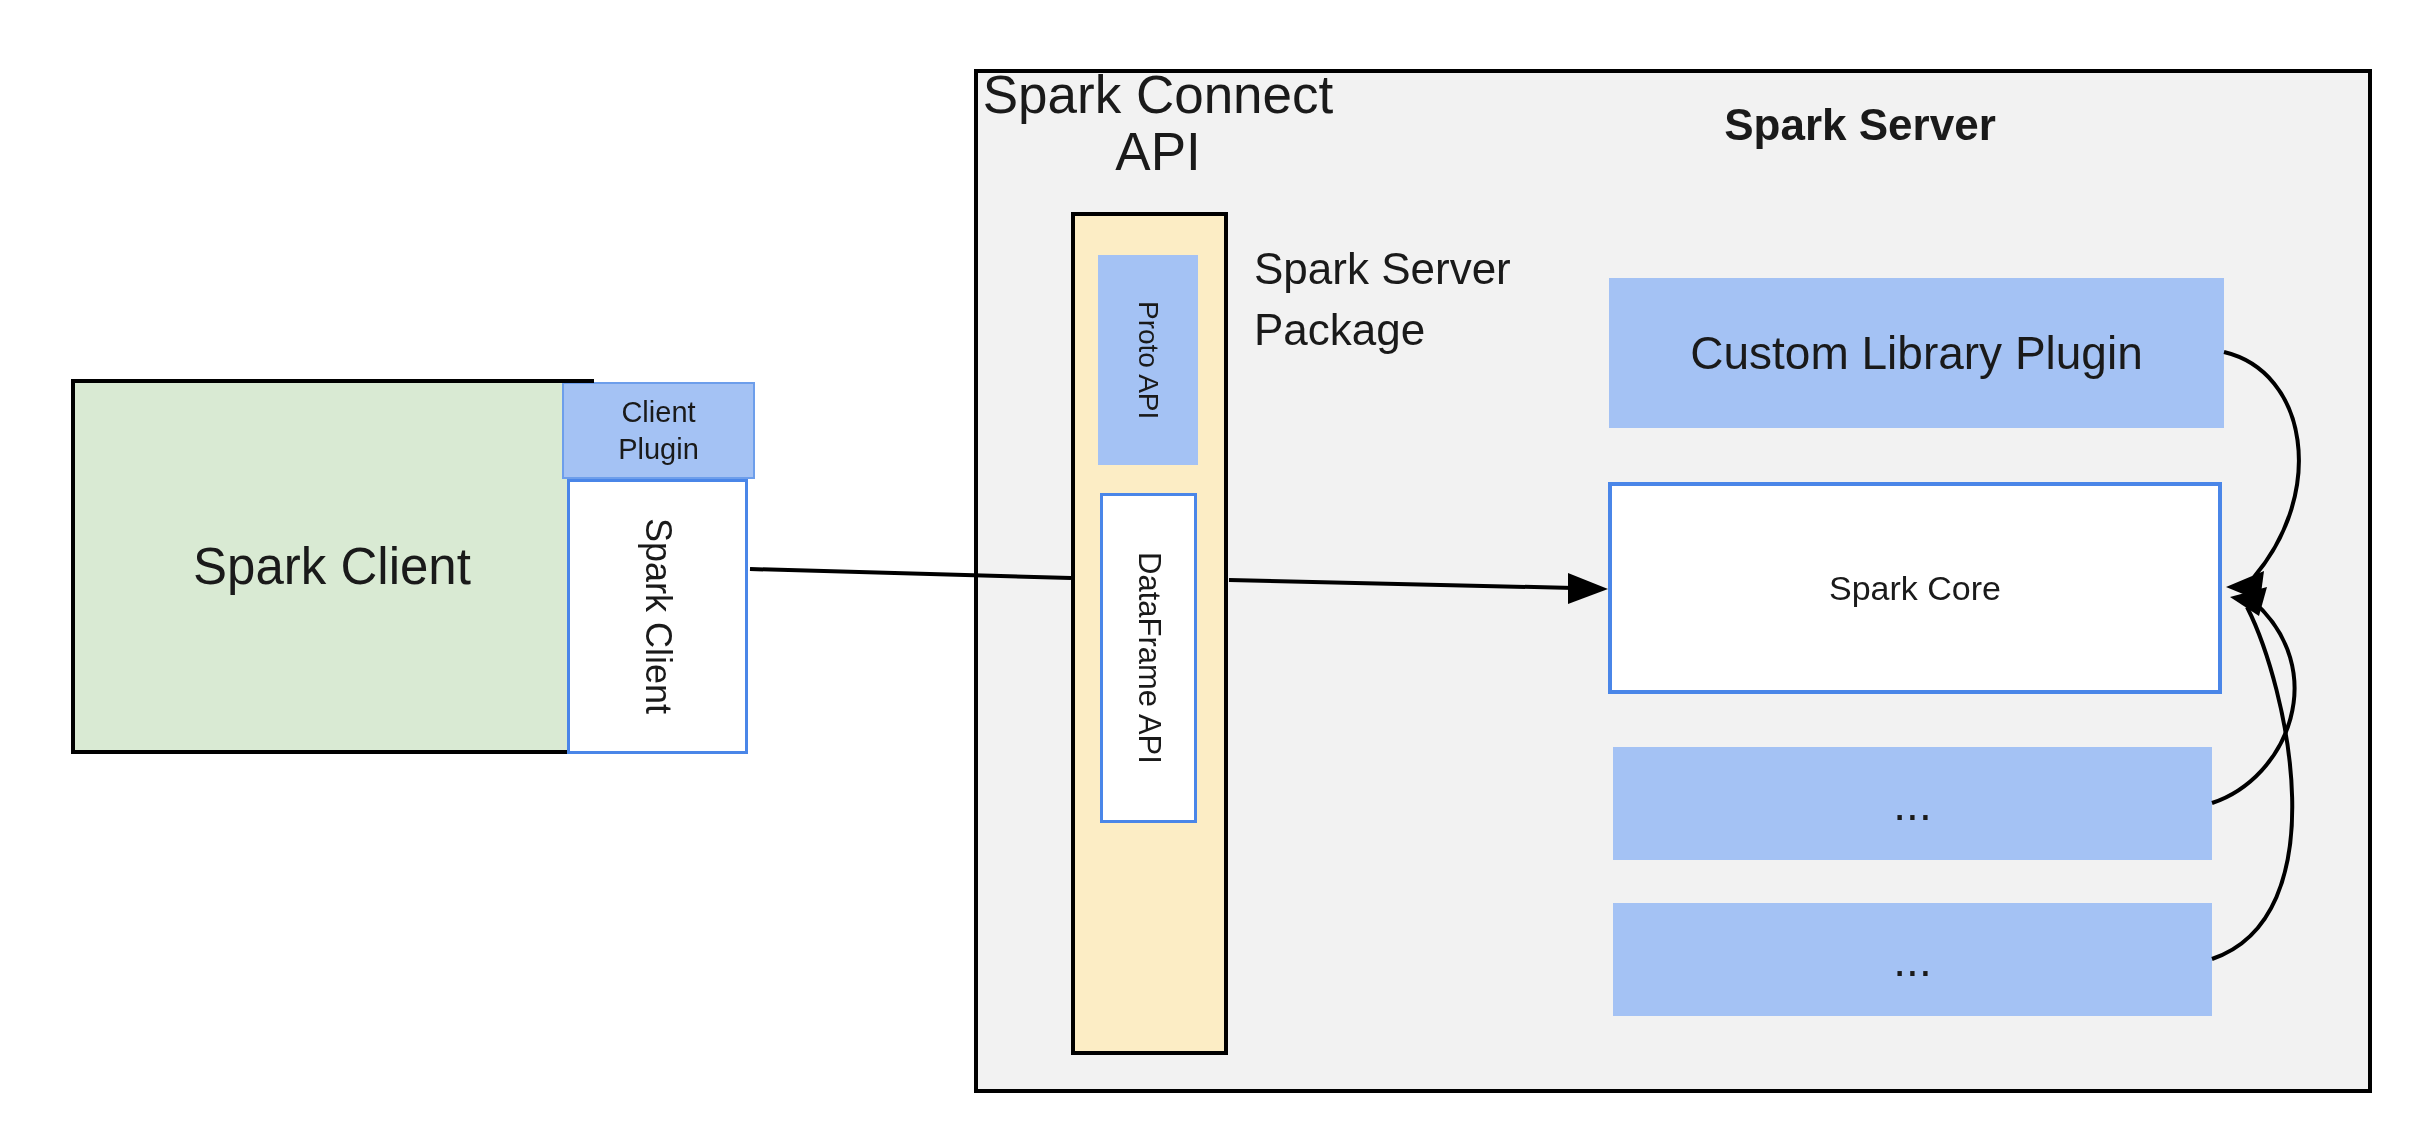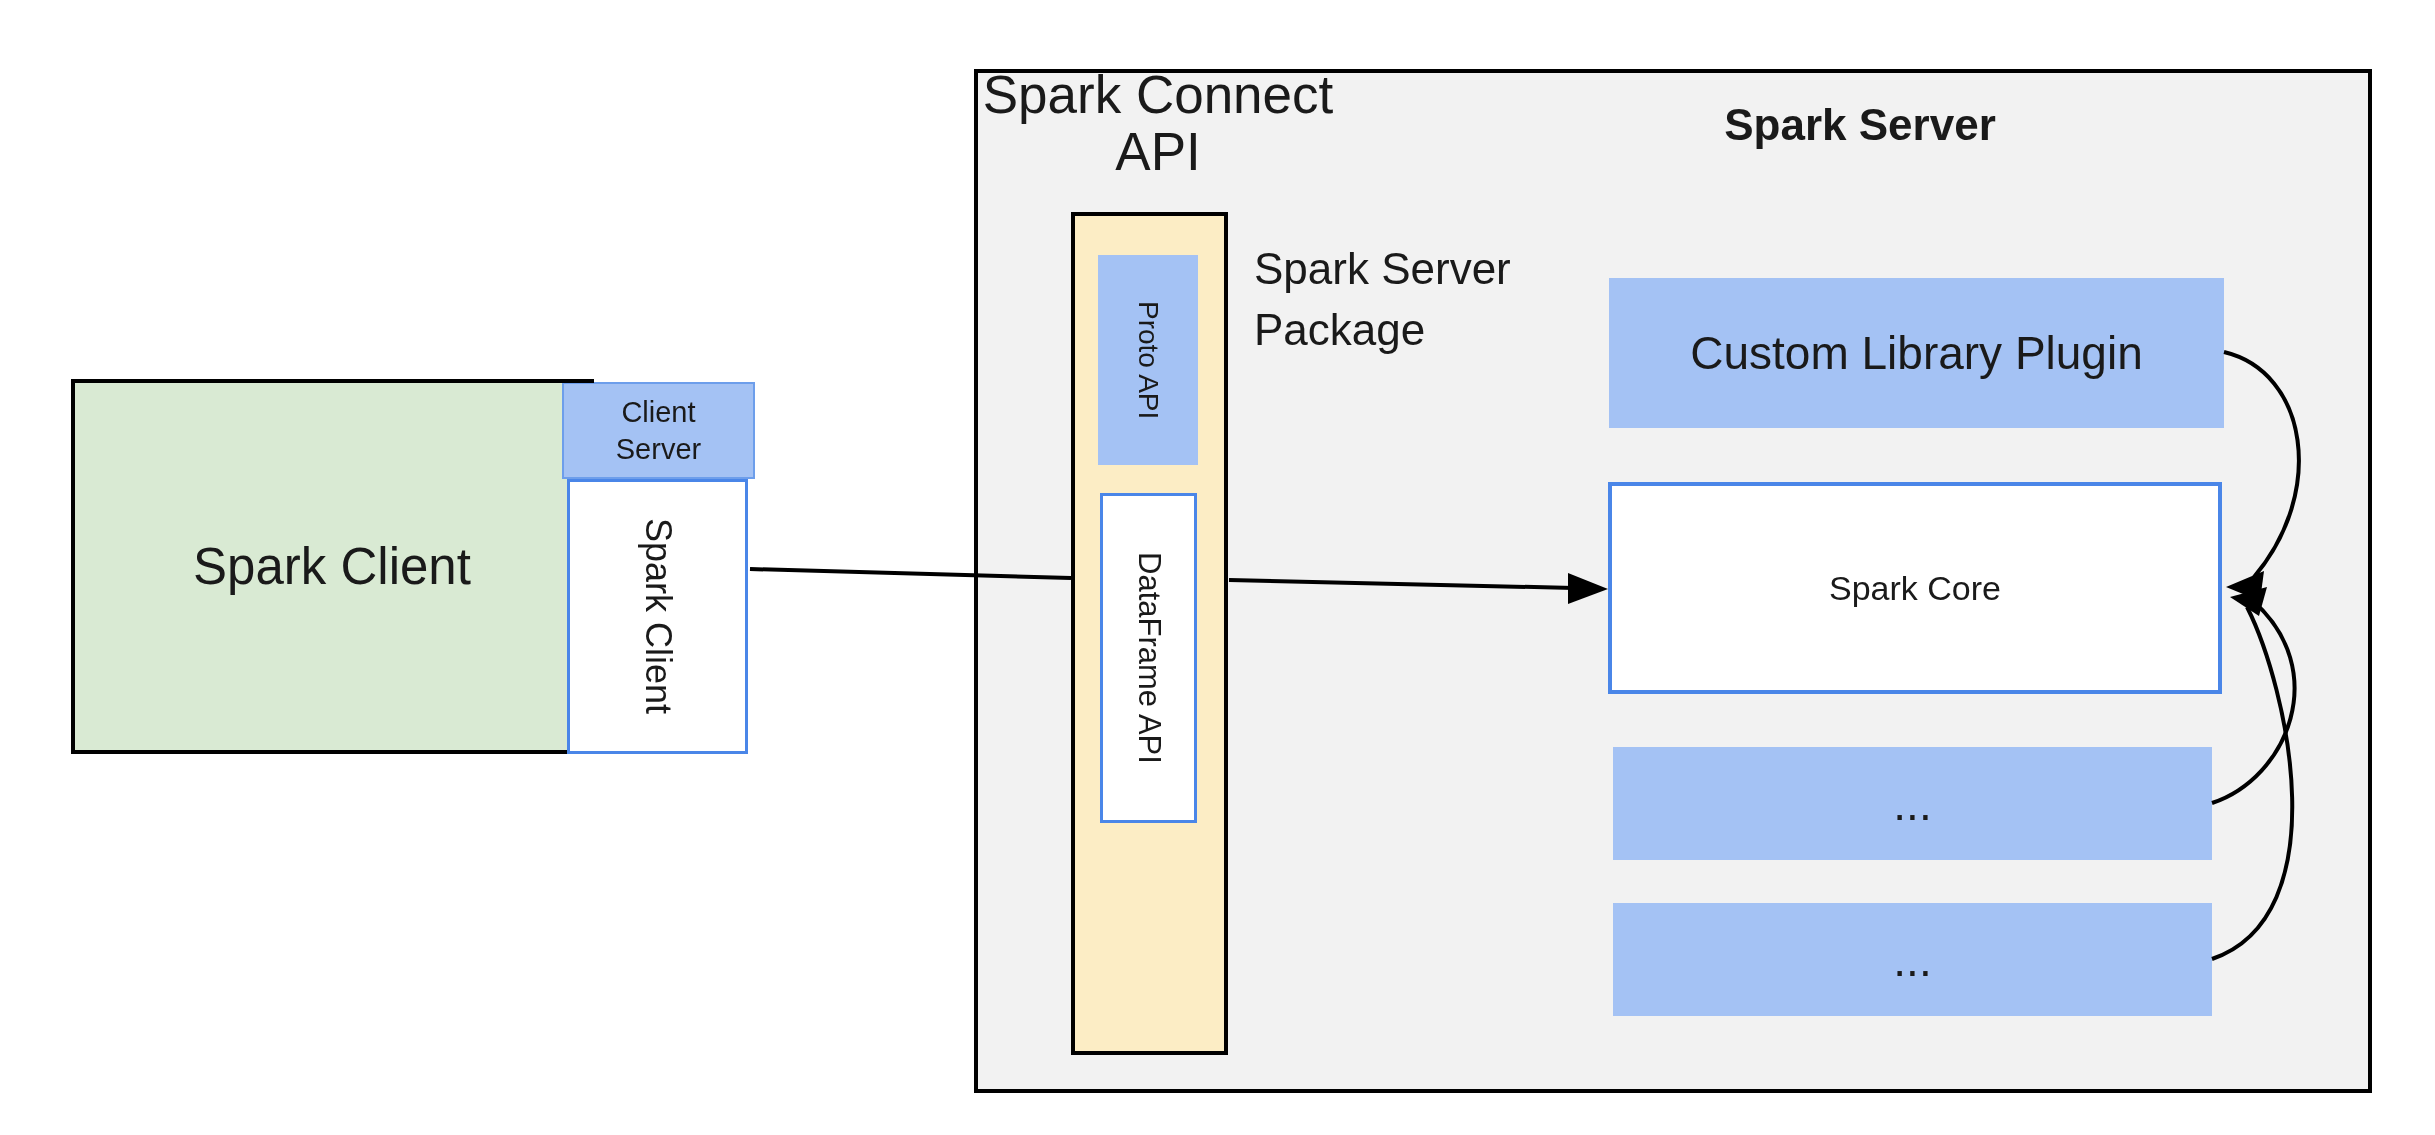--- a/index.html
+++ b/index.html
@@ -114,21 +114,21 @@
 
   <div class="box col green-box">
     <div class="lbl">
       <div>Spark Client</div>
     </div>
   </div>
 
   <div class="box col pkg-box">
     <div class="lbl">
       <div>Client</div>
-      <div>Server</div>
+      <div>Plugin</div>
     </div>
   </div>
 
   <div class="box client-box">
     <span class="vtext">Spark Client</span>
   </div>
 
   <div class="connect-title">
     <div>Spark Connect</div>
     <div>API</div>

